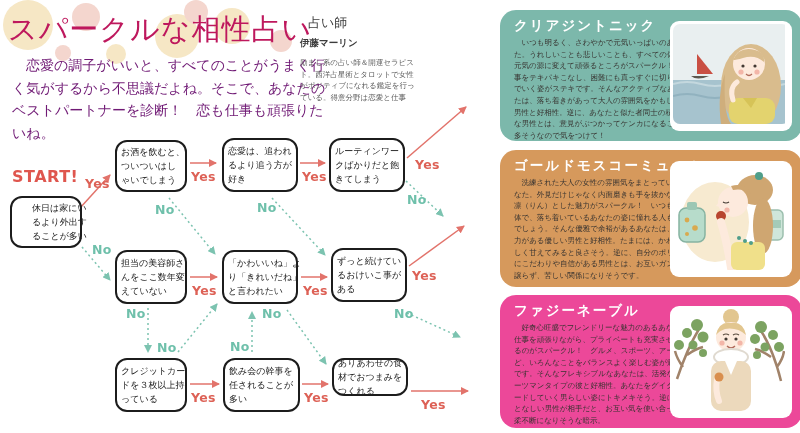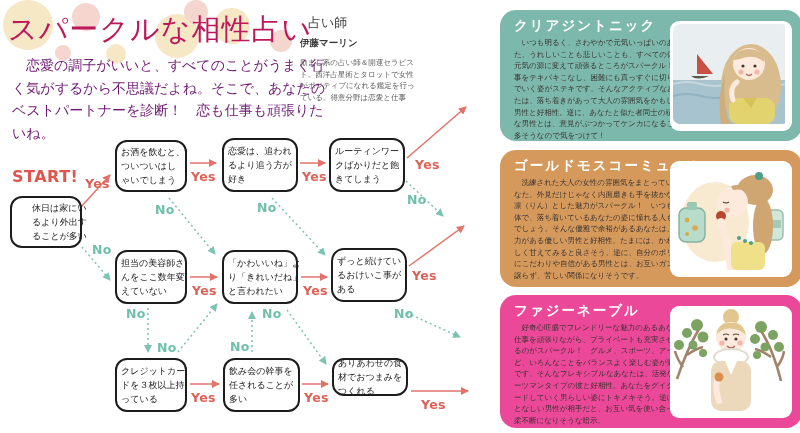--- a/index.html
+++ b/index.html
@@ -133,21 +133,21 @@
     <div class="node" style="left: 222px; top: 250px; width: 76px; height: 54px;">
       <div>「かわいいね」よ</div>
       <div>り「きれいだね」</div>
       <div>と言われたい</div>
     </div>
     <div class="node" style="left: 329px; top: 138px; width: 76px; height: 54px;">
       <div>ルーティンワー</div>
       <div>クばかりだと飽</div>
       <div>きてしまう</div>
     </div>
-    <div class="node" style="left: 331px; top: 248px; width: 76px; height: 54px; border-radius: 13px;">
+    <div class="node" style="left: 331px; top: 248px; width: 76px; height: 54px;">
       <div>ずっと続けてい</div>
       <div>るおけいこ事が</div>
       <div>ある</div>
     </div>
     <div class="node" style="left: 115px; top: 358px; width: 72px; height: 54px;">
       <div>クレジットカー</div>
       <div>ドを３枚以上持</div>
       <div>っている</div>
     </div>
     <div class="node" style="left: 223px; top: 358px; width: 77px; height: 54px;">

